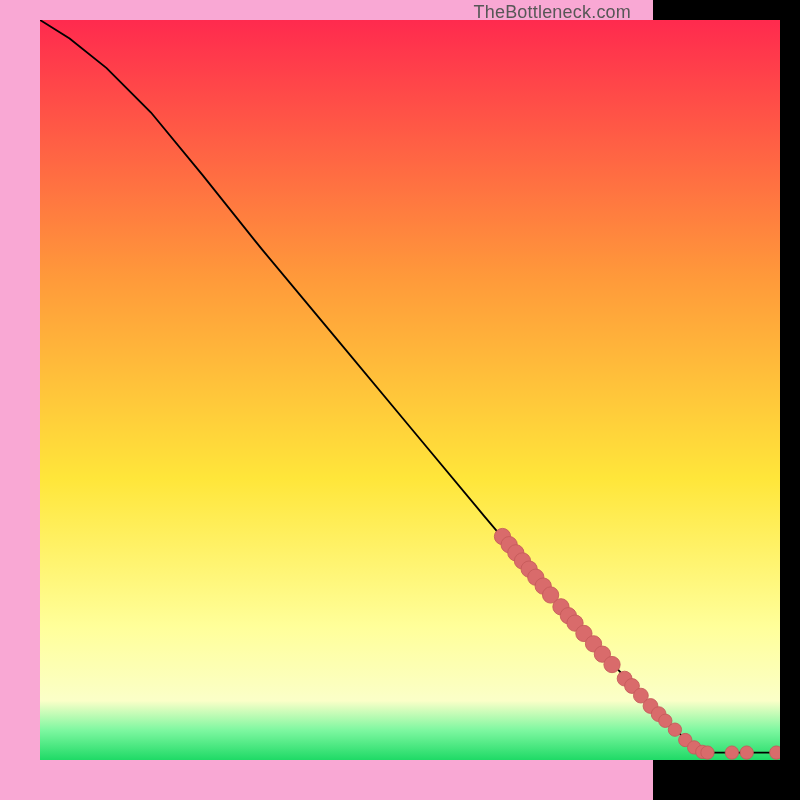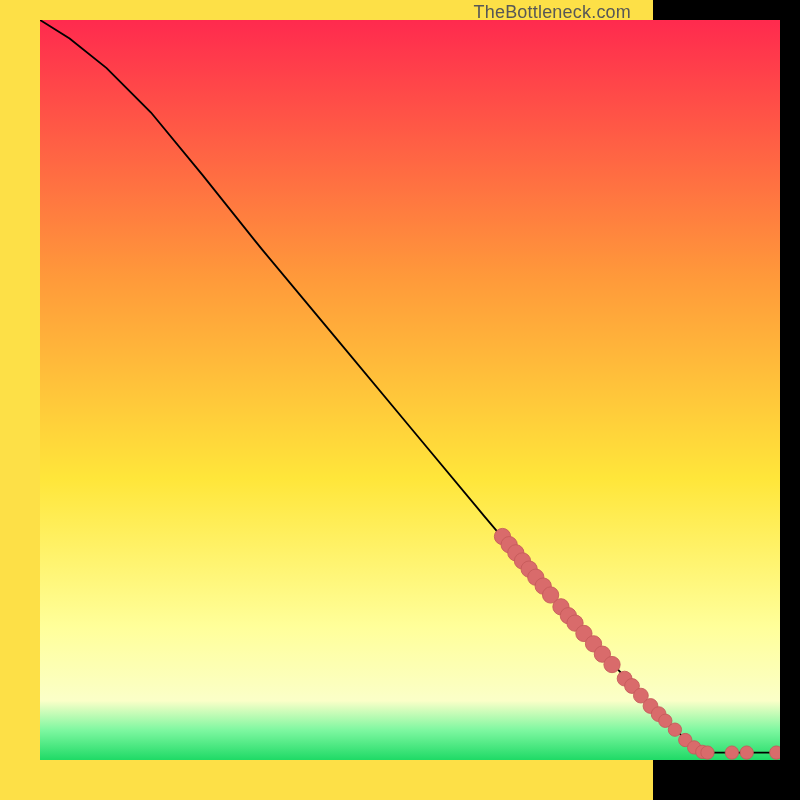--- a/index.html
+++ b/index.html
@@ -8,21 +8,21 @@
     width: 800px;
     height: 800px;
     background: #000;
     overflow: hidden;
     font-family: Arial, Helvetica, sans-serif;
   }
   .stage {
     position: relative;
     width: 653px;
     height: 800px;
-    background: #fde047;
+    background: #f9a8d4;
     text-align: center;
   }
   .plot-area {
     position: absolute;
     left: 40px;
     top: 20px;
     width: 740px;
     height: 740px;
   }
   .gradient {

